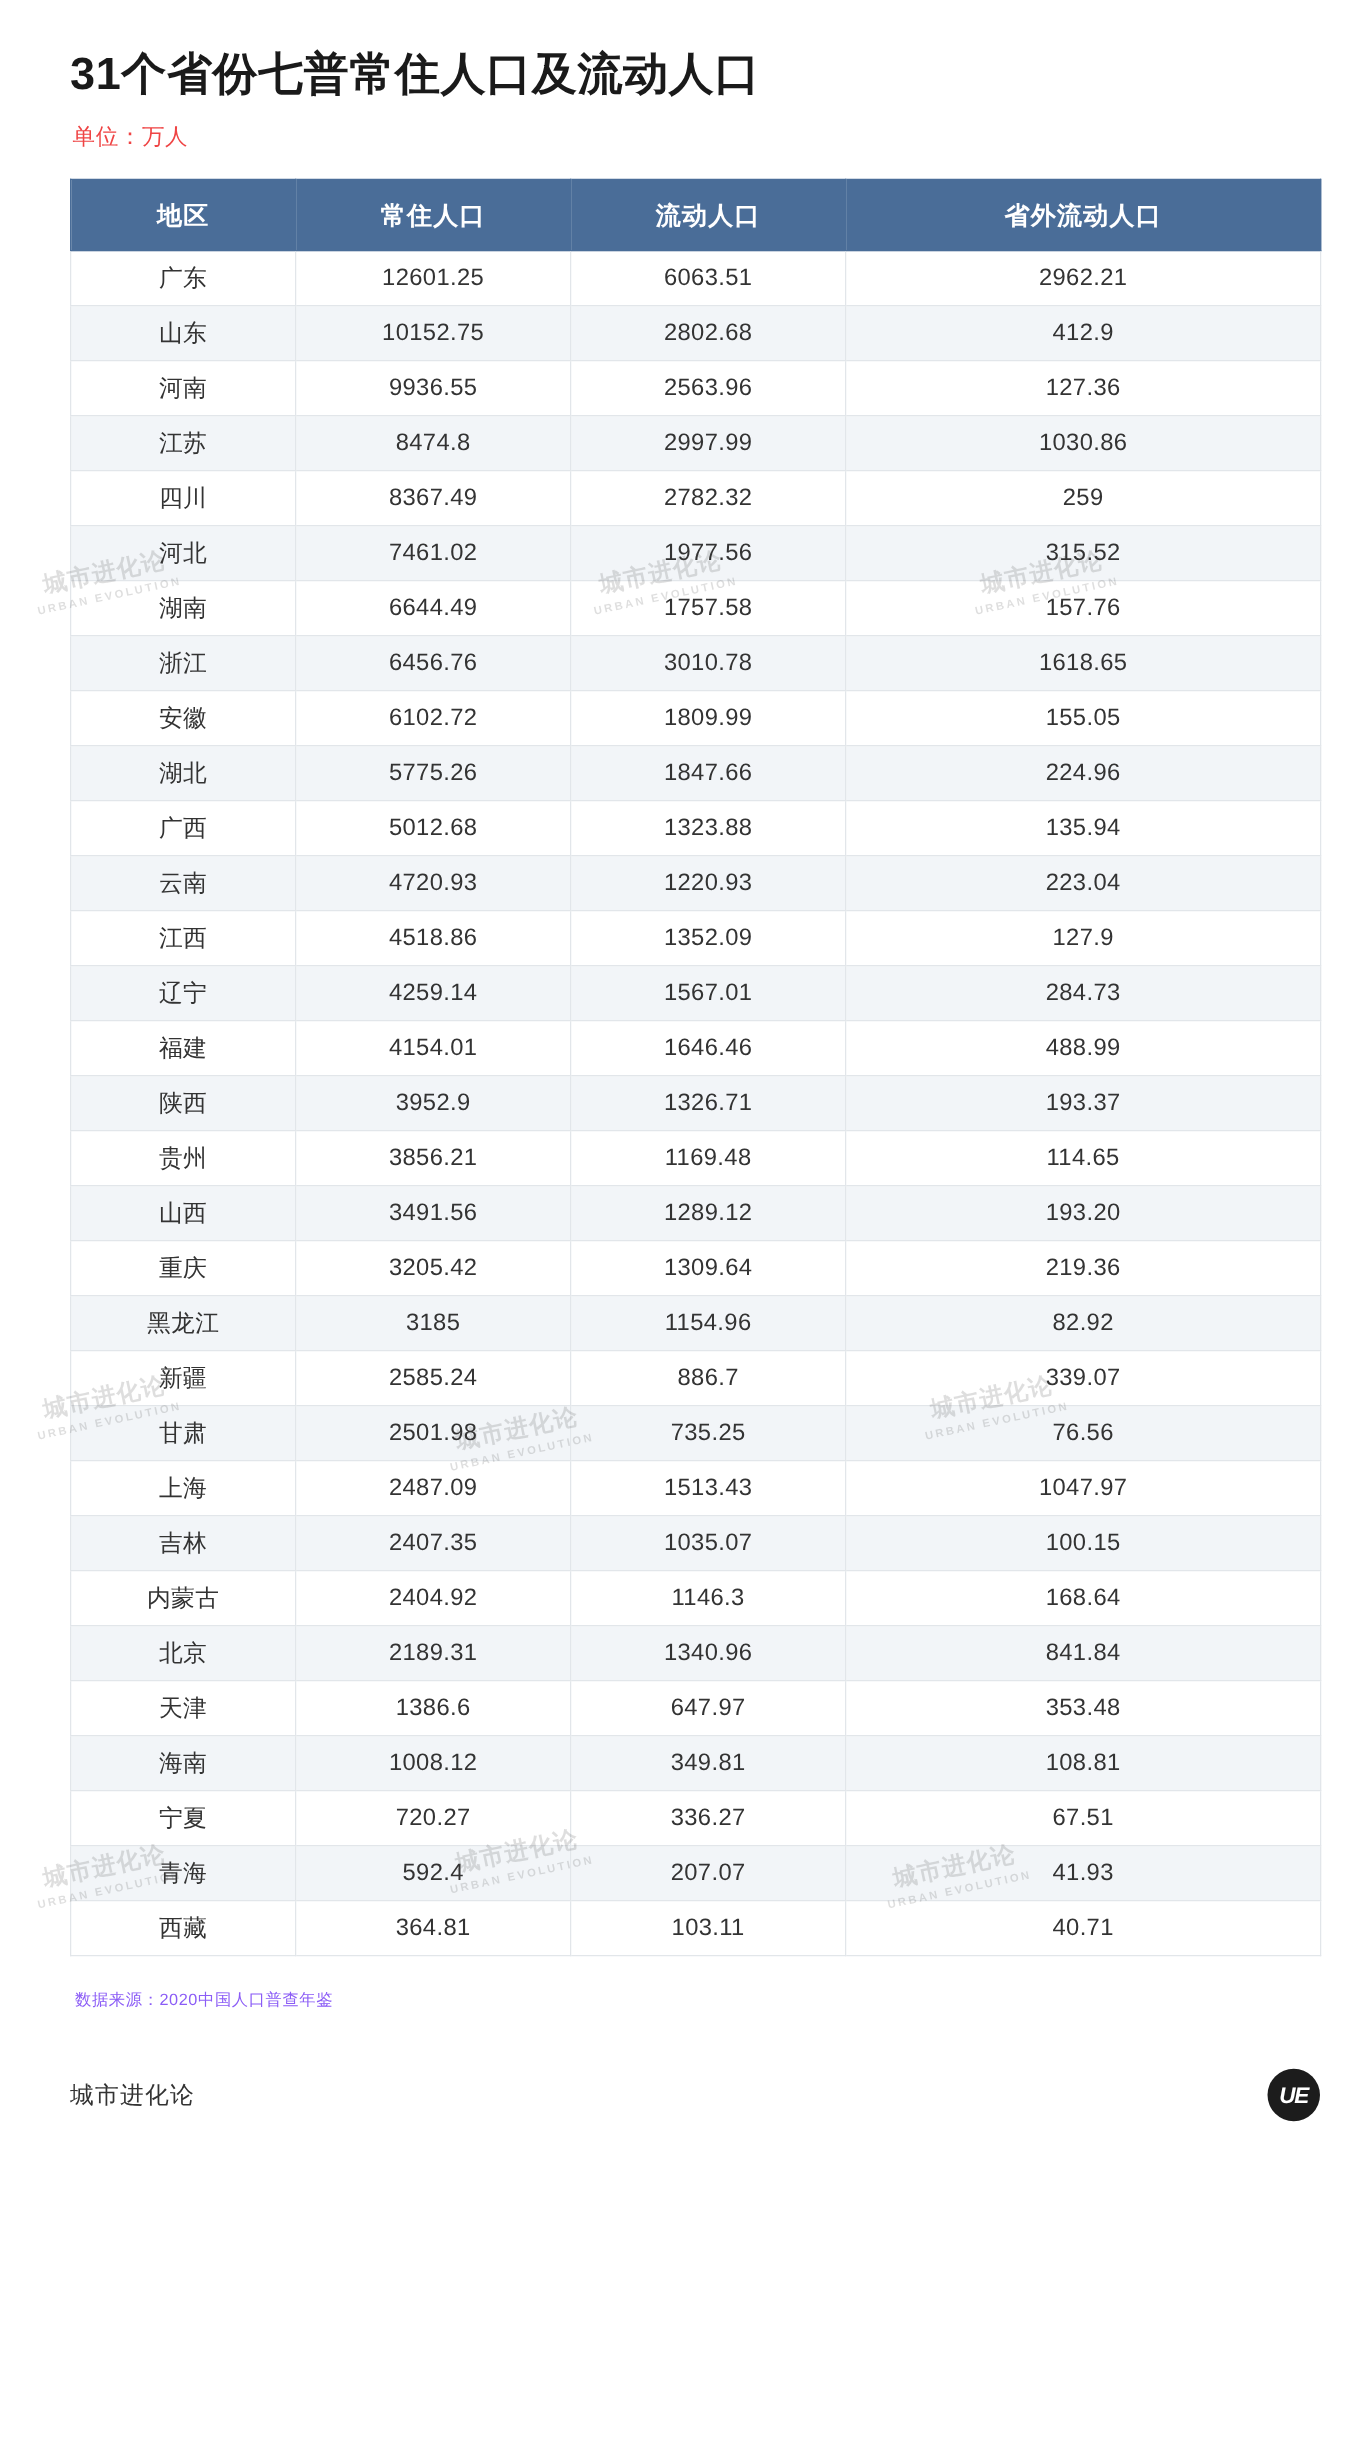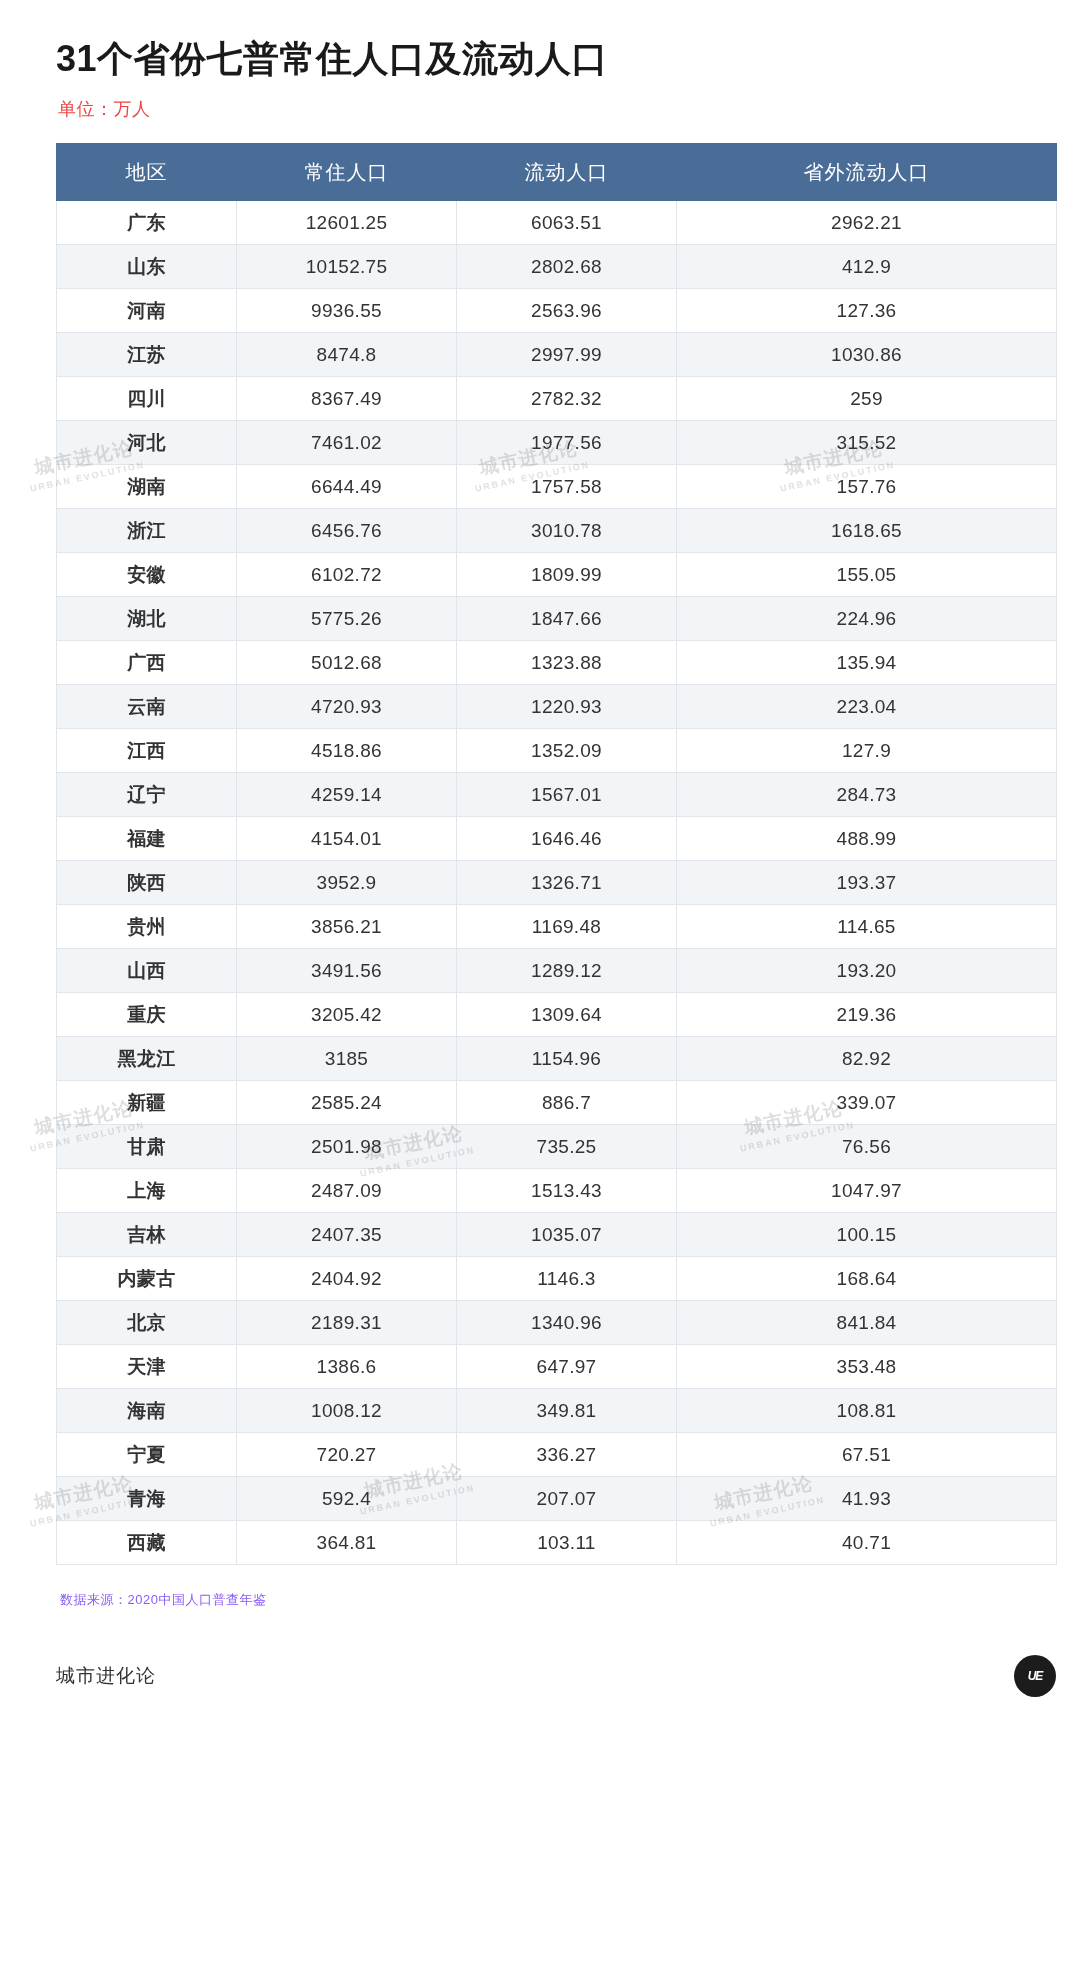--- a/index.html
+++ b/index.html
@@ -43,42 +43,41 @@
     width: 1000px;
     table-layout: fixed;
     background: #ffffff;
     position: relative;
     z-index: 2;
   }
   table.data-table thead th {
     background: #4a6d98;
     color: #ffffff;
     font-size: 20px;
-    font-weight: normal;
+    font-weight: bold;
     height: 54px;
     border: 1px solid #4a6d98;
     letter-spacing: 1px;
   }
   table.data-table tbody td {
     height: 41px;
     font-size: 19px;
     text-align: center;
     color: #333333;
     border: 1px solid #e2e6ea;
     letter-spacing: 0.3px;
   }
   table.data-table tbody tr:nth-child(odd) td {
     background: #ffffff;
   }
   table.data-table tbody tr:nth-child(even) td {
     background: #f2f5f8;
   }
   td.region-cell {
     color: #2b2b2b;
-    font-weight: bold;
   }
   .col-region { width: 180px; }
   .col-resident { width: 220px; }
   .col-floating { width: 220px; }
   .col-outprov { width: 380px; }
 
   .source {
     font-size: 13px;
     color: #8b5cf6;
     margin-top: 26px;
@@ -100,21 +99,21 @@
     font-size: 19px;
     color: #333333;
     letter-spacing: 1px;
   }
   .ue-logo {
     width: 42px;
     height: 42px;
     border-radius: 50%;
     background: #1c1c1c;
     color: #ffffff;
-    font-size: 12px;
+    font-size: 18px;
     font-weight: bold;
     display: flex;
     align-items: center;
     justify-content: center;
     font-style: italic;
     letter-spacing: -1px;
   }
 
   
   .watermark {

